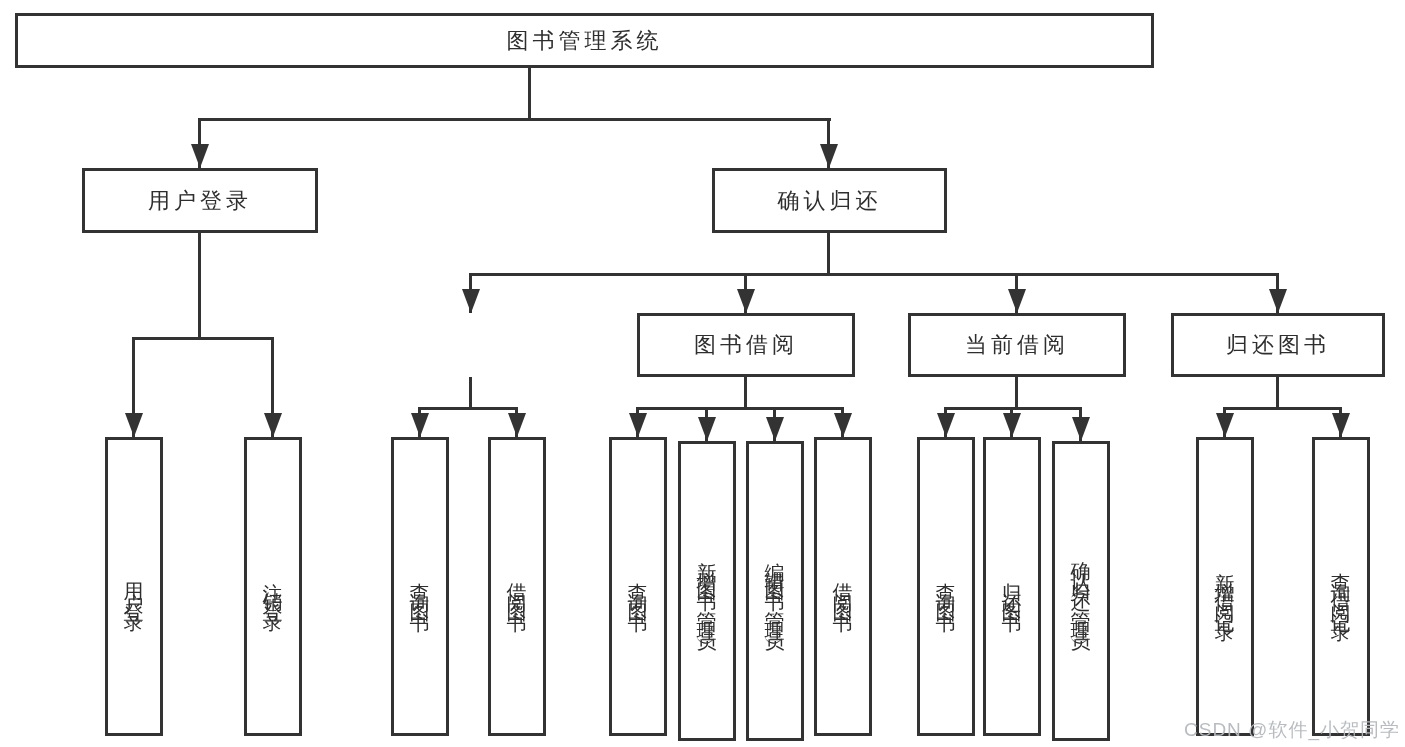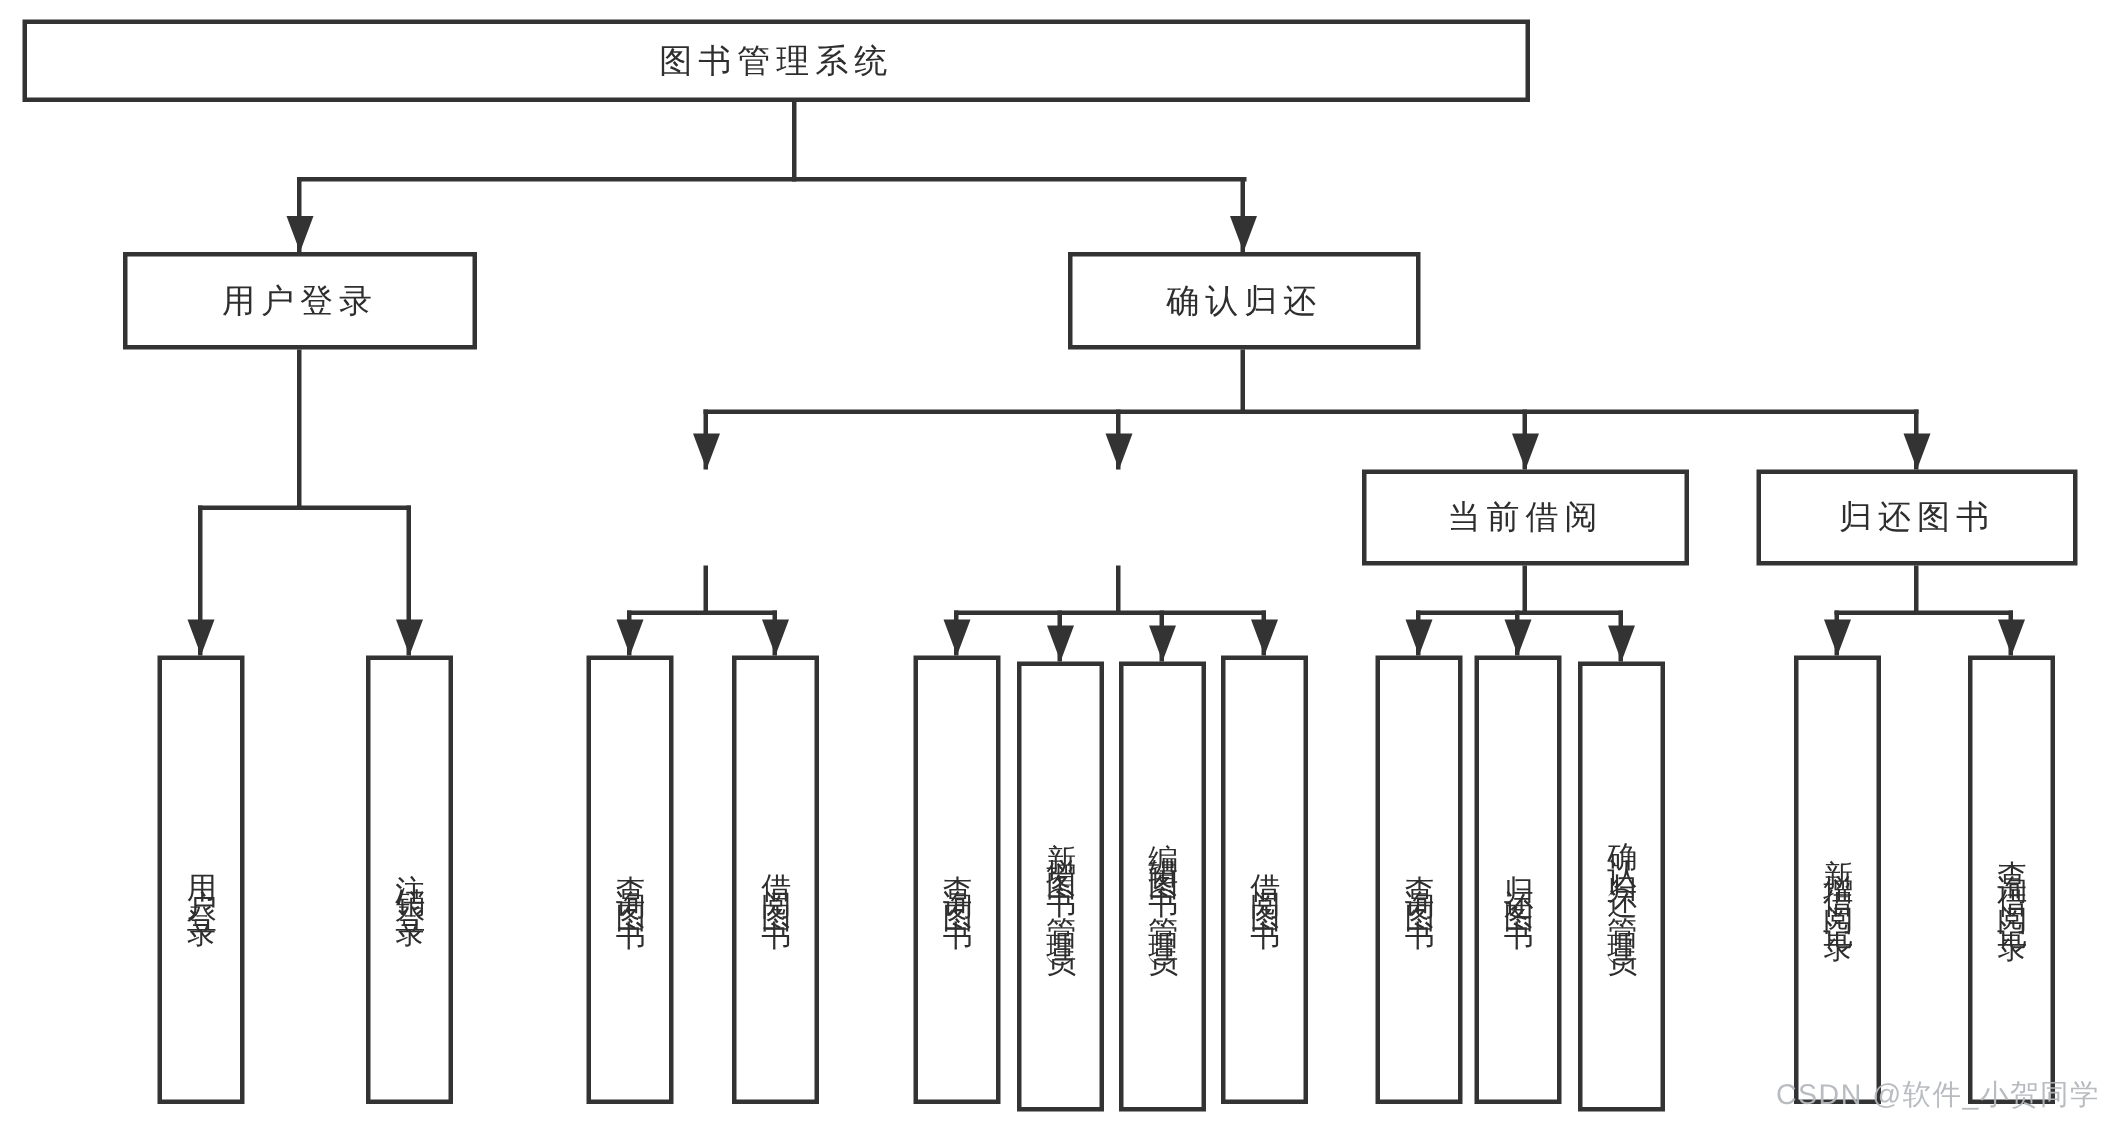--- a/index.html
+++ b/index.html
@@ -53,31 +53,34 @@
     opacity: 0.95;
     z-index: 5;
     white-space: nowrap;
   }
 </style>
 </head>
 <body>
 
 <div class="canvas">
 
-  <div class="box" style="left:15px; top:13px; width:1005px; height:55px;">
+  <div class="box" style="left:15px; top:13px; width:1139px; height:55px;">
     <span class="hlabel">图书管理系统</span>
   </div>
 
   <div class="box" style="left:82px; top:168px; width:236px; height:65px;">
     <span class="hlabel">用户登录</span>
   </div>
   <div class="box" style="left:712px; top:168px; width:235px; height:65px;">
     <span class="hlabel">确认归还</span>
   </div>
 
+  <div class="box" style="left:637px; top:313px; width:218px; height:64px;">
+    <span class="hlabel">图书借阅</span>
+  </div>
   <div class="box" style="left:908px; top:313px; width:218px; height:64px;">
     <span class="hlabel">当前借阅</span>
   </div>
   <div class="box" style="left:1171px; top:313px; width:214px; height:64px;">
     <span class="hlabel">归还图书</span>
   </div>
 
   <div class="box" style="left:105px; top:437px; width:58px; height:299px;">
     <span class="vlabel">用户登录</span>
   </div>

